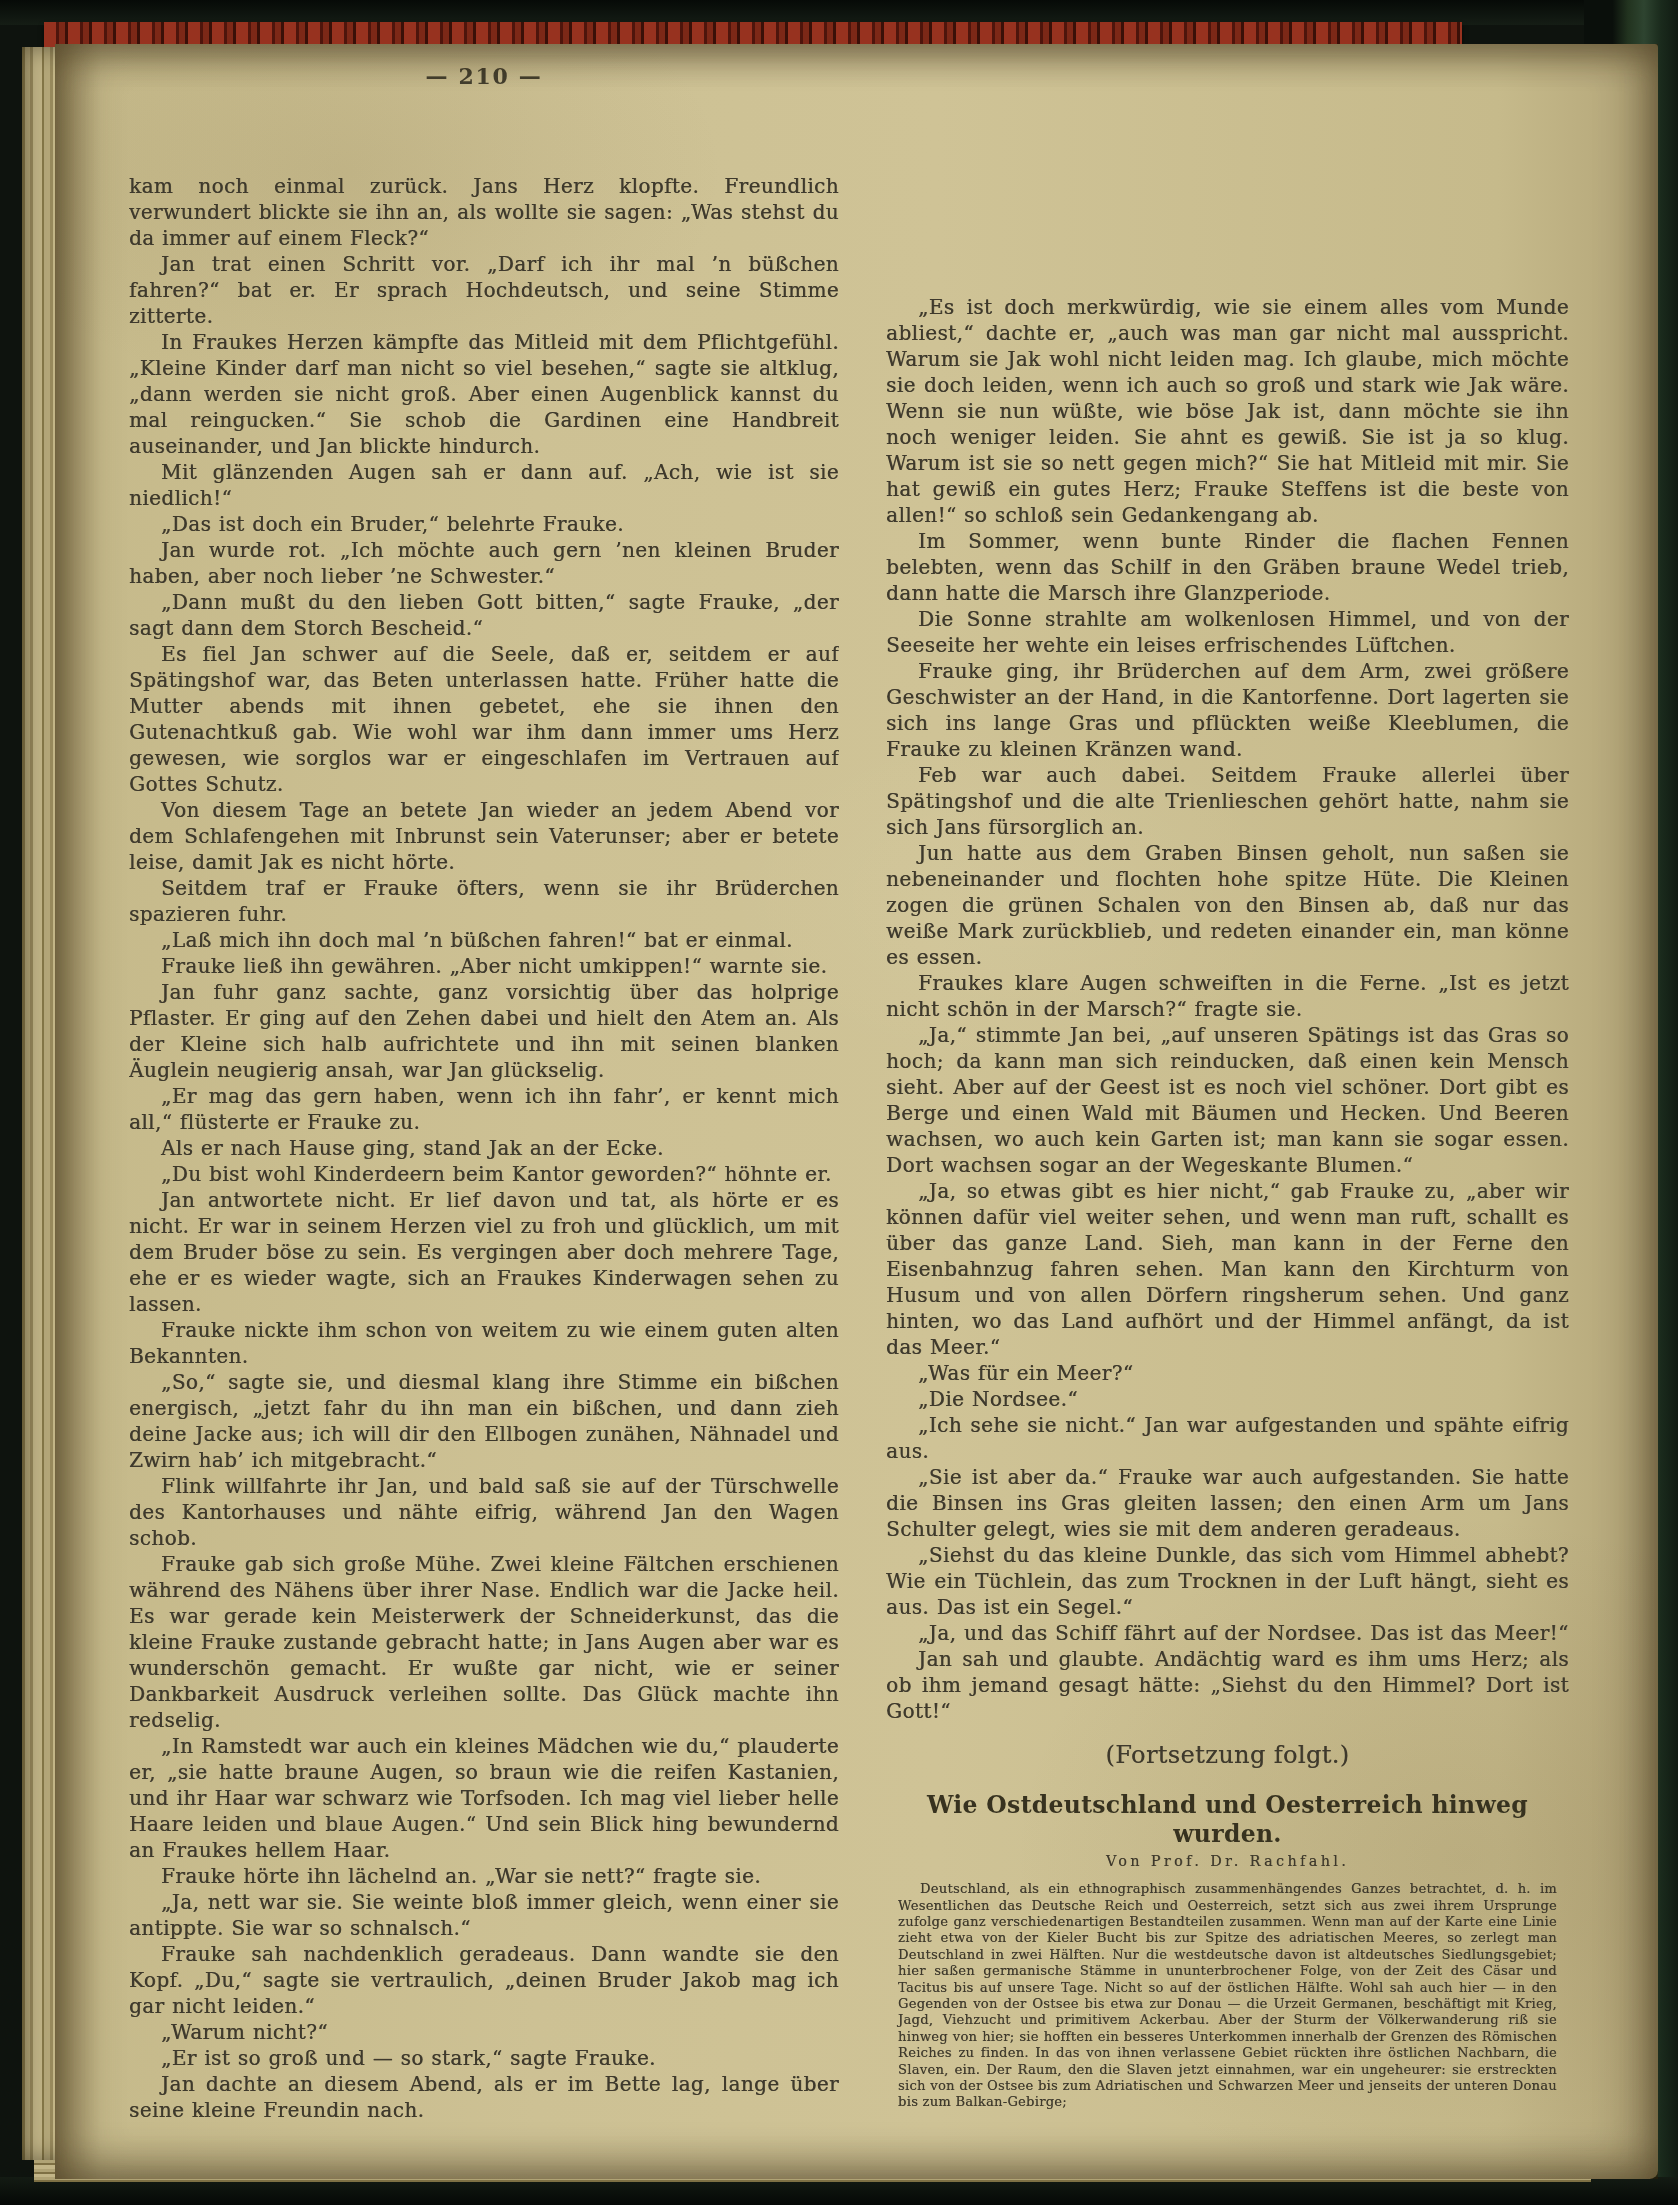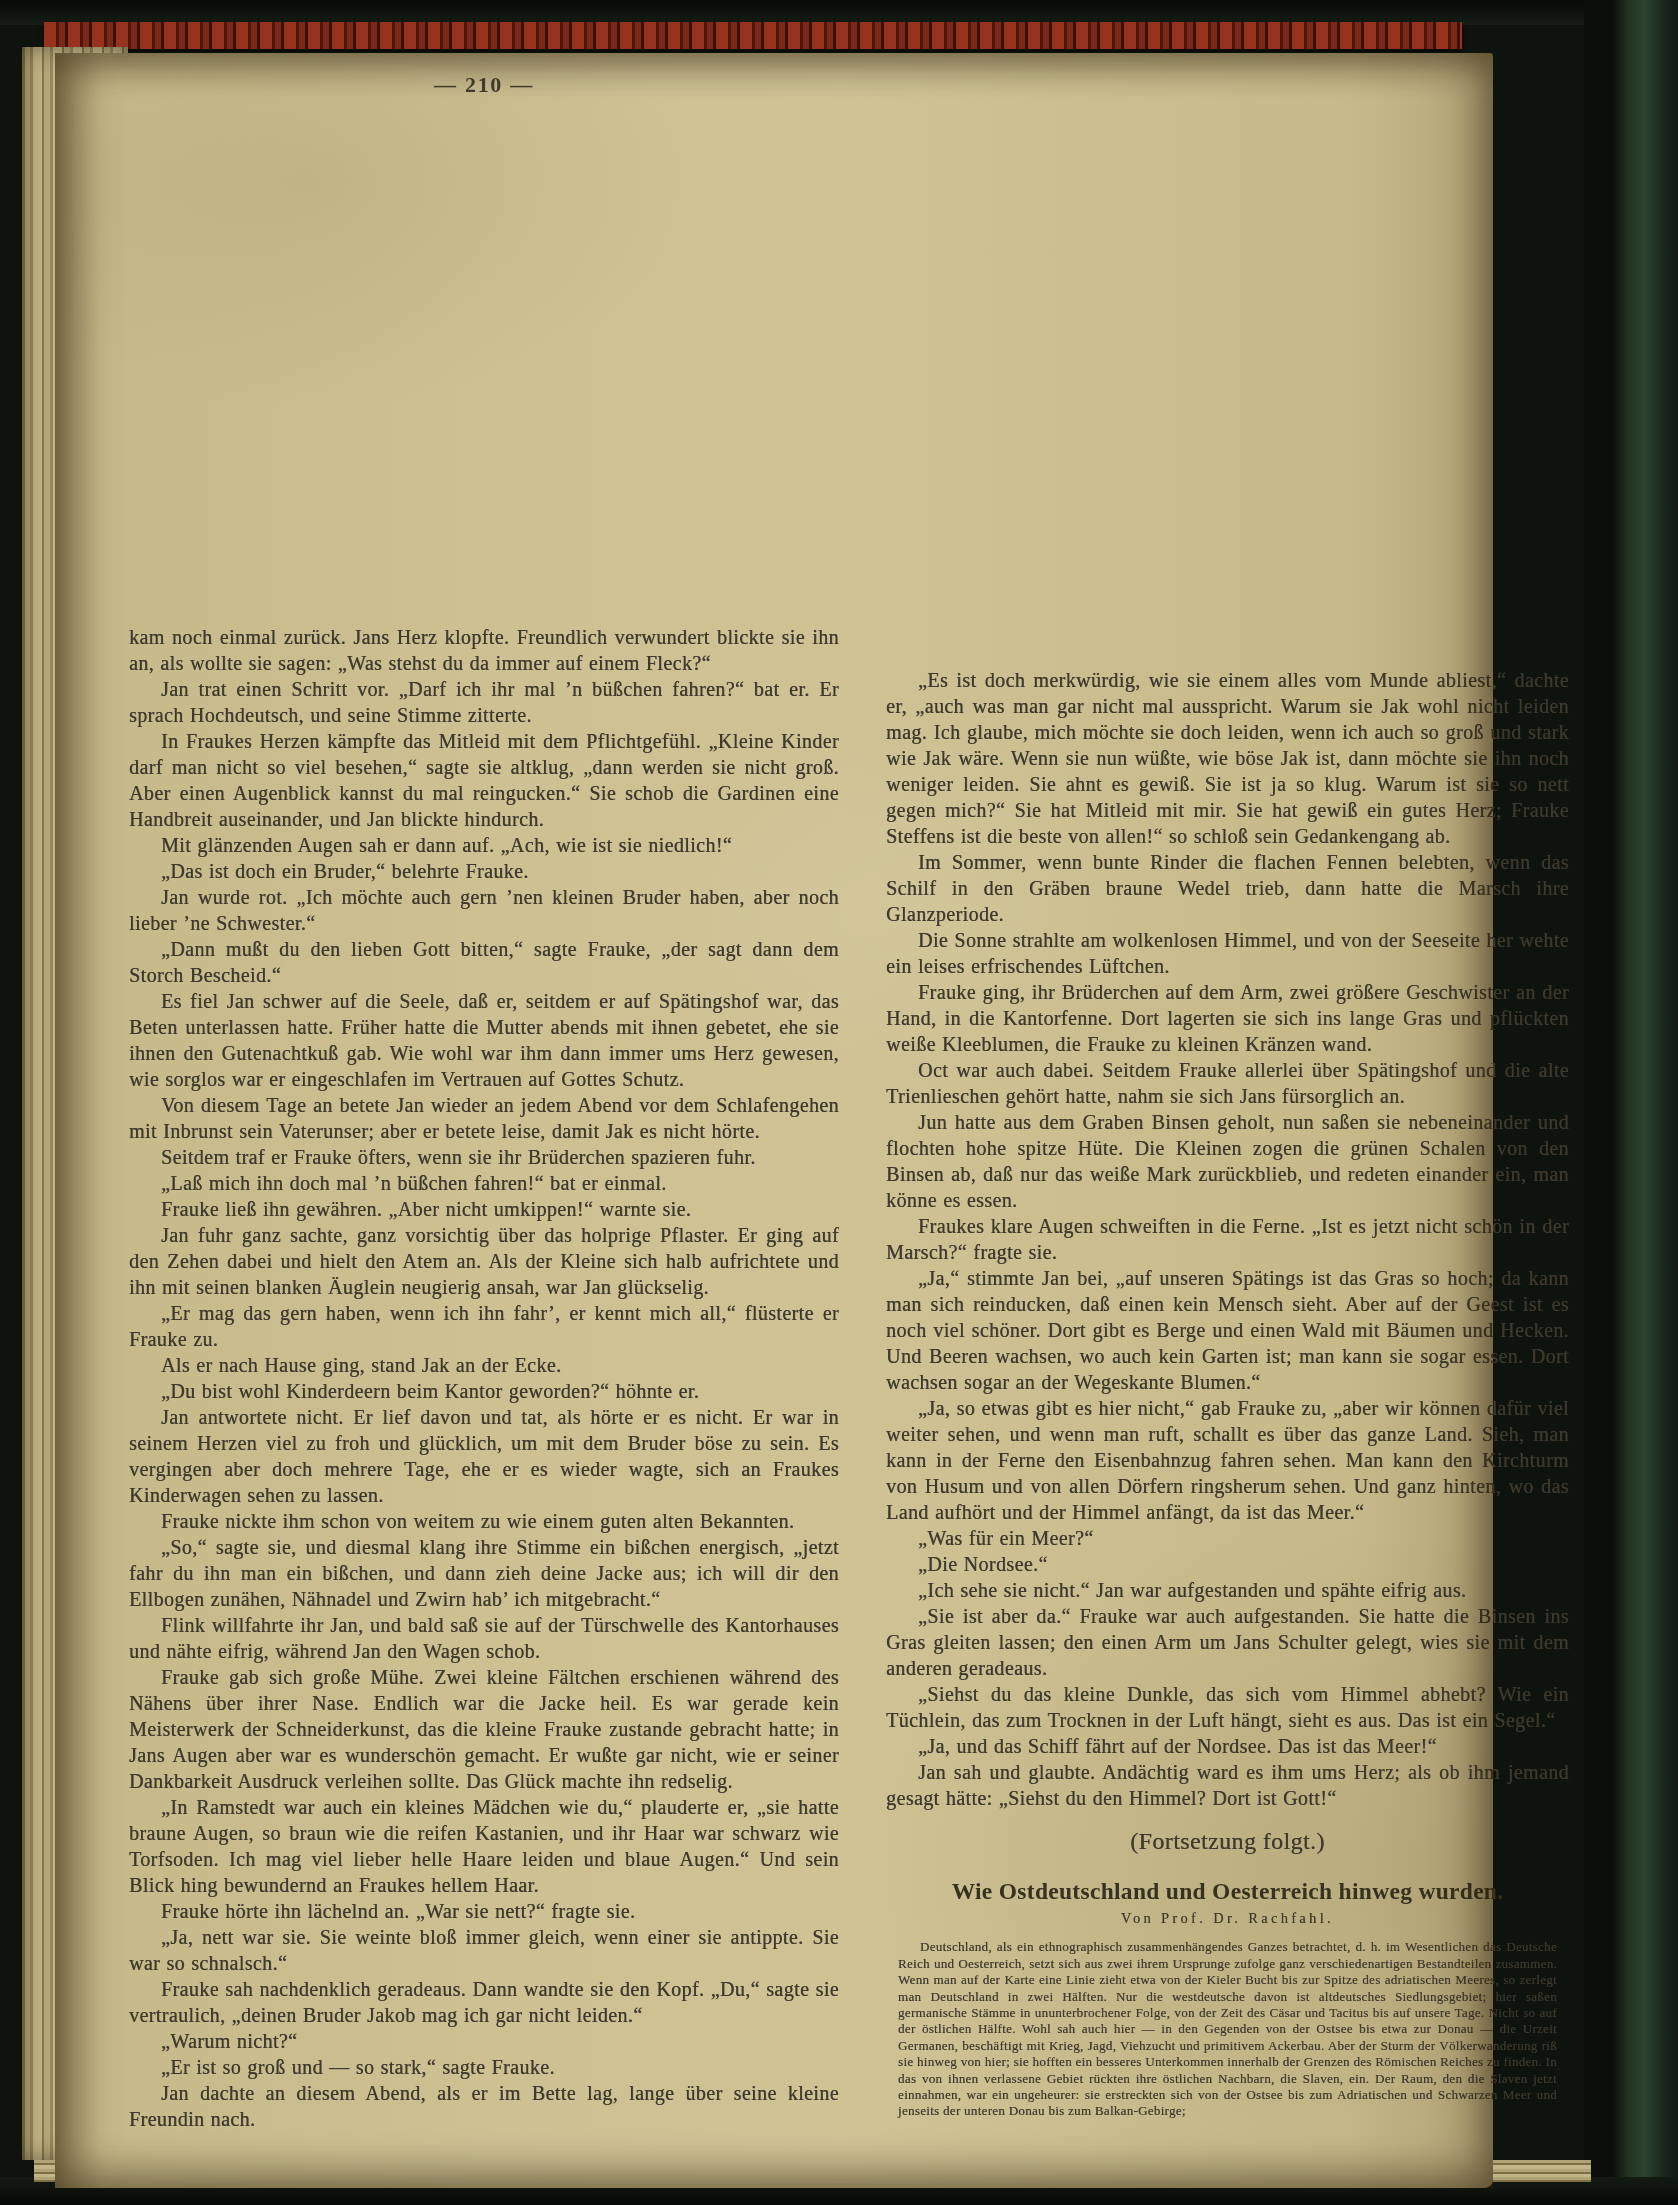--- a/index.html
+++ b/index.html
@@ -17,27 +17,27 @@
   .cover-right{position:absolute;right:0;top:0;width:94px;height:2205px;
     background:linear-gradient(90deg,#0a0f0b 0,#0a0f0b 28.5px,#22331f 44px,#2e4430 60px,#1a2a1c 77px,#101a12 94px);}
   .cover-bottom{position:absolute;left:0;bottom:0;width:1678px;height:28.5px;
     background:linear-gradient(0deg,#050806,#131b13);}
   .stack-left{position:absolute;left:22px;top:47px;width:106px;height:2113px;
     background:repeating-linear-gradient(90deg,#857748 0 2.5px,#b4a779 2.5px 7.6px,#97895c 7.6px 11px,#c2b587 11px 20px);
     box-shadow:inset 0 0 23.5px rgba(20,15,5,.5);}
   .stack-bottom{position:absolute;left:34px;bottom:23.5px;width:1557px;height:22px;
     background:repeating-linear-gradient(0deg,#7e7044 0 1.7px,#b0a375 1.7px 5px,#c2b587 5px 8.4px);}
   
-  .paper{position:absolute;left:55px;top:53px;width:1438px;height:2135px;
+  .paper{position:absolute;left:55px;top:44px;width:1603px;height:2135px;
     background:
       radial-gradient(ellipse 587px 352px at 18% 6%, rgba(118,98,56,.12), transparent 65%),
       radial-gradient(ellipse 755px 571px at 88% 85%, rgba(108,88,50,.14), transparent 60%),
       radial-gradient(ellipse 420px 252px at 60% 40%, rgba(255,250,225,.07), transparent 70%),
       linear-gradient(90deg,#ac9e70 0px,#c6ba8b 46px,#cdc194 30%,#cfc396 55%,#c6ba8b 90%,#b2a477 100%);
-    border-radius:0 3.4px 8.4px 0;font-family:Liberation Serif, serif;}
+    border-radius:0 3.4px 8.4px 0;}
   .paper::after{content:"";position:absolute;inset:0;pointer-events:none;
     box-shadow:inset 0 17px 28.5px rgba(45,33,12,.28), inset -23.5px 0 40px rgba(45,33,12,.25),
                inset 28.5px 0 42px rgba(60,45,20,.30), inset 0 -18.5px 37px rgba(45,33,12,.28);}
   
   .text-area{position:absolute;left:74px;top:18.5px;width:1440px;color:#3e392c;}
   .pageno-row{width:710px;text-align:center;margin-bottom:13.4px;}
   .pageno{font-size:22px;letter-spacing:1.7px;font-weight:bold;color:#45402f;}
   .cols{display:flex;align-items:flex-end;height:2021px;overflow:hidden;}
   .col{overflow:hidden;}
   .col-left{width:710px;}
@@ -110,21 +110,21 @@
       </div>
 
       <div class="rule"></div>
 
       <div class="col col-right">
         <div data-bind-list="story.right_paragraphs">
             <p class="story">„Es ist doch merkwürdig, wie sie einem alles vom Munde abliest,“ dachte er, „auch was man gar nicht mal ausspricht. Warum sie Jak wohl nicht leiden mag. Ich glaube, mich möchte sie doch leiden, wenn ich auch so groß und stark wie Jak wäre. Wenn sie nun wüßte, wie böse Jak ist, dann möchte sie ihn noch weniger leiden. Sie ahnt es gewiß. Sie ist ja so klug. Warum ist sie so nett gegen mich?“ Sie hat Mitleid mit mir. Sie hat gewiß ein gutes Herz; Frauke Steffens ist die beste von allen!“ so schloß sein Gedankengang ab.</p>
             <p class="story">Im Sommer, wenn bunte Rinder die flachen Fennen belebten, wenn das Schilf in den Gräben braune Wedel trieb, dann hatte die Marsch ihre Glanzperiode.</p>
             <p class="story">Die Sonne strahlte am wolkenlosen Himmel, und von der Seeseite her wehte ein leises erfrischendes Lüftchen.</p>
             <p class="story">Frauke ging, ihr Brüderchen auf dem Arm, zwei größere Geschwister an der Hand, in die Kantorfenne. Dort lagerten sie sich ins lange Gras und pflückten weiße Kleeblumen, die Frauke zu kleinen Kränzen wand.</p>
-            <p class="story">Oct war auch dabei. Seitdem Frauke allerlei über Spätingshof und die alte Trienlieschen gehört hatte, nahm sie sich Jans fürsorglich an.</p>
+            <p class="story">Feb war auch dabei. Seitdem Frauke allerlei über Spätingshof und die alte Trienlieschen gehört hatte, nahm sie sich Jans fürsorglich an.</p>
             <p class="story">Jun hatte aus dem Graben Binsen geholt, nun saßen sie nebeneinander und flochten hohe spitze Hüte. Die Kleinen zogen die grünen Schalen von den Binsen ab, daß nur das weiße Mark zurückblieb, und redeten einander ein, man könne es essen.</p>
             <p class="story">Fraukes klare Augen schweiften in die Ferne. „Ist es jetzt nicht schön in der Marsch?“ fragte sie.</p>
             <p class="story">„Ja,“ stimmte Jan bei, „auf unseren Spätings ist das Gras so hoch; da kann man sich reinducken, daß einen kein Mensch sieht. Aber auf der Geest ist es noch viel schöner. Dort gibt es Berge und einen Wald mit Bäumen und Hecken. Und Beeren wachsen, wo auch kein Garten ist; man kann sie sogar essen. Dort wachsen sogar an der Wegeskante Blumen.“</p>
             <p class="story">„Ja, so etwas gibt es hier nicht,“ gab Frauke zu, „aber wir können dafür viel weiter sehen, und wenn man ruft, schallt es über das ganze Land. Sieh, man kann in der Ferne den Eisenbahnzug fahren sehen. Man kann den Kirchturm von Husum und von allen Dörfern ringsherum sehen. Und ganz hinten, wo das Land aufhört und der Himmel anfängt, da ist das Meer.“</p>
             <p class="story">„Was für ein Meer?“</p>
             <p class="story">„Die Nordsee.“</p>
             <p class="story">„Ich sehe sie nicht.“ Jan war aufgestanden und spähte eifrig aus.</p>
             <p class="story">„Sie ist aber da.“ Frauke war auch aufgestanden. Sie hatte die Binsen ins Gras gleiten lassen; den einen Arm um Jans Schulter gelegt, wies sie mit dem anderen geradeaus.</p>
             <p class="story">„Siehst du das kleine Dunkle, das sich vom Himmel abhebt? Wie ein Tüchlein, das zum Trocknen in der Luft hängt, sieht es aus. Das ist ein Segel.“</p>
             <p class="story">„Ja, und das Schiff fährt auf der Nordsee. Das ist das Meer!“</p>

